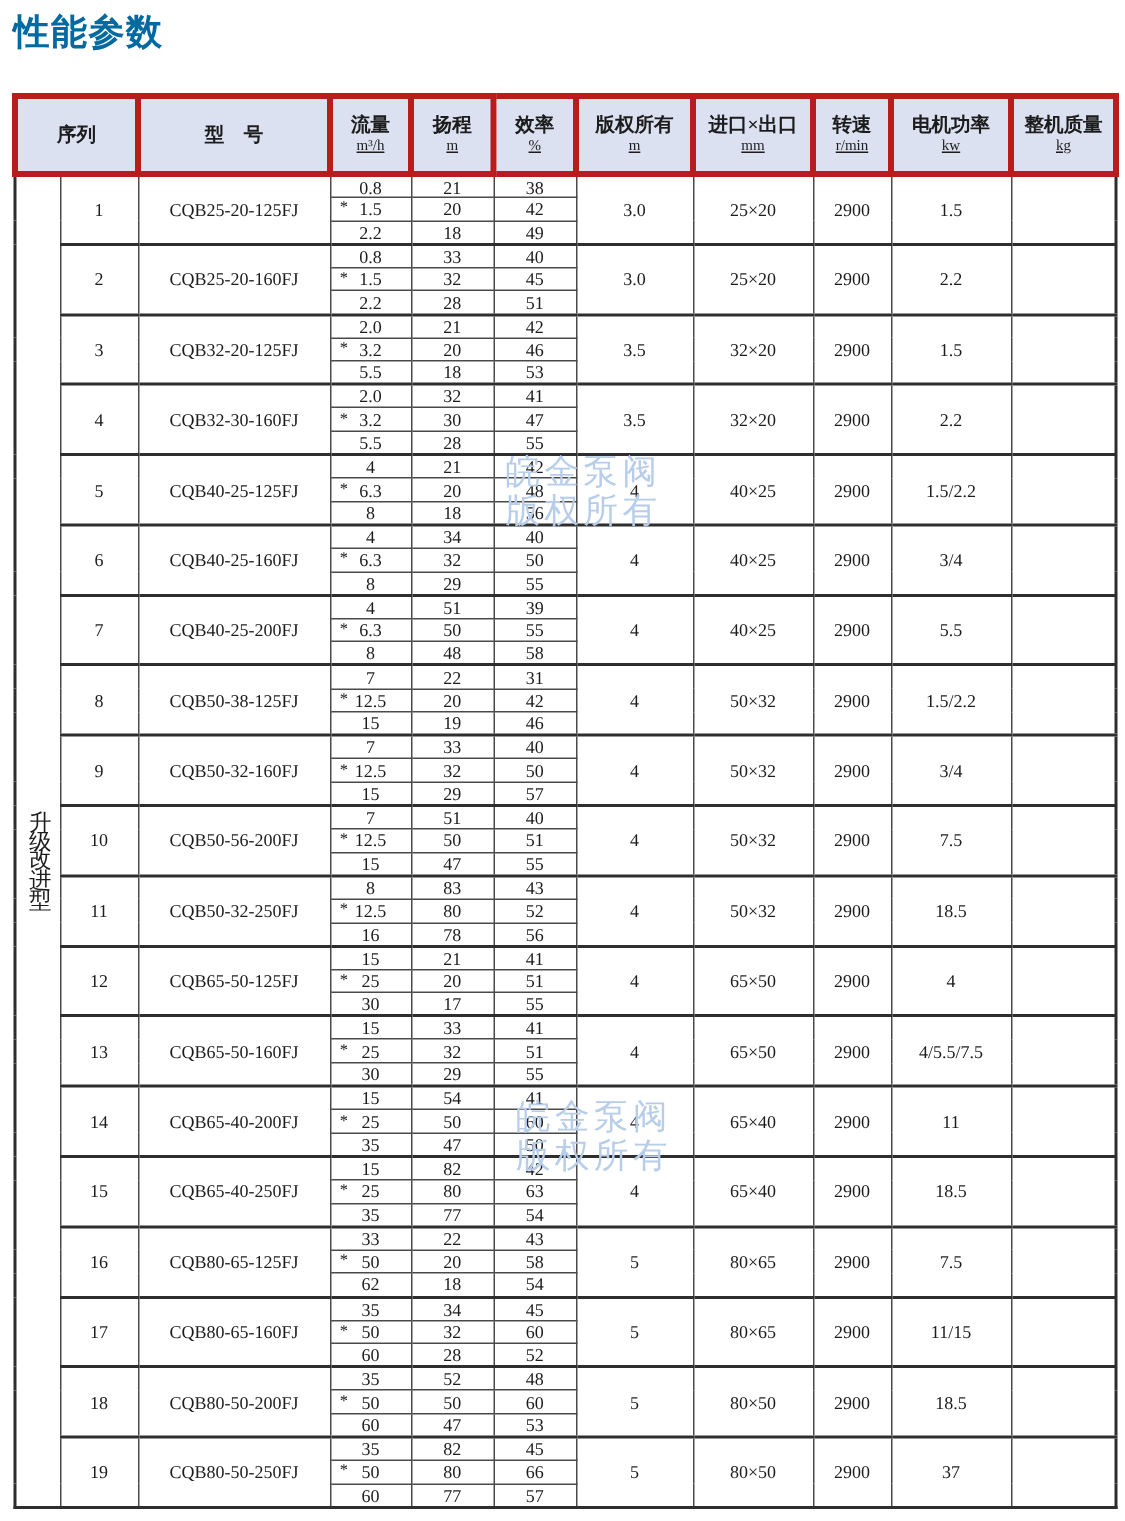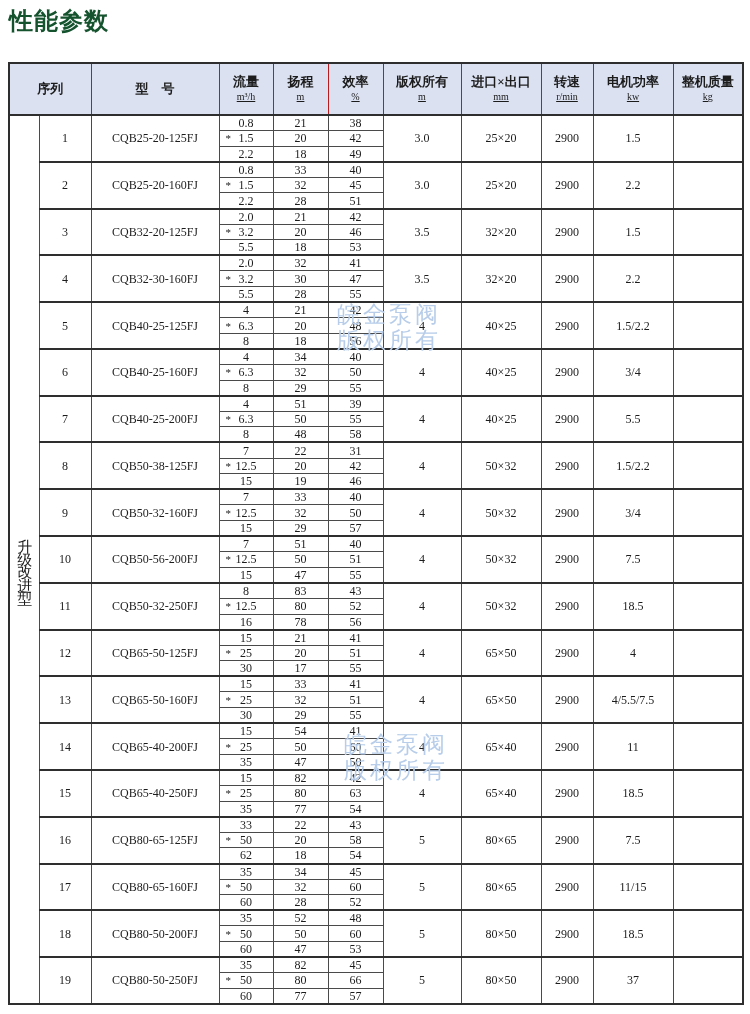--- a/index.html
+++ b/index.html
@@ -9,21 +9,21 @@
     background: #ffffff;
     position: relative;
     overflow: hidden;
     font-family: "Liberation Serif", serif;
     color: #1c1c1c;
   }
   .page-title {
     position: absolute; top: 5px; left: 9px;
     font-family: "Liberation Sans", sans-serif;
     font-size: 24px; font-weight: bold;
-    color: #14532d;
+    color: #0369a1;
     letter-spacing: 1px;
   }
   table.spec {
     position: absolute; top: 62px; left: 8px;
     width: 734px;
     border-collapse: collapse;
     table-layout: fixed;
     border: 2px solid #2e2e2e;
   }
   th, td {
@@ -31,21 +31,21 @@
     padding: 0;
     text-align: center;
     vertical-align: middle;
     overflow: hidden;
   }
   thead th {
     background: #dbe1f1;
     height: 52px;
     font-size: 13px;
     font-weight: bold;
-    border: 1px solid #b91c1c;
+    border: 4px solid #b91c1c;
     line-height: 1.25;
   }
   thead .unit {
     display: block;
     font-size: 10px;
     font-weight: normal;
     margin-top: 1px;
     text-decoration: underline;
   }
   tbody tr { height: 15.6px; }

